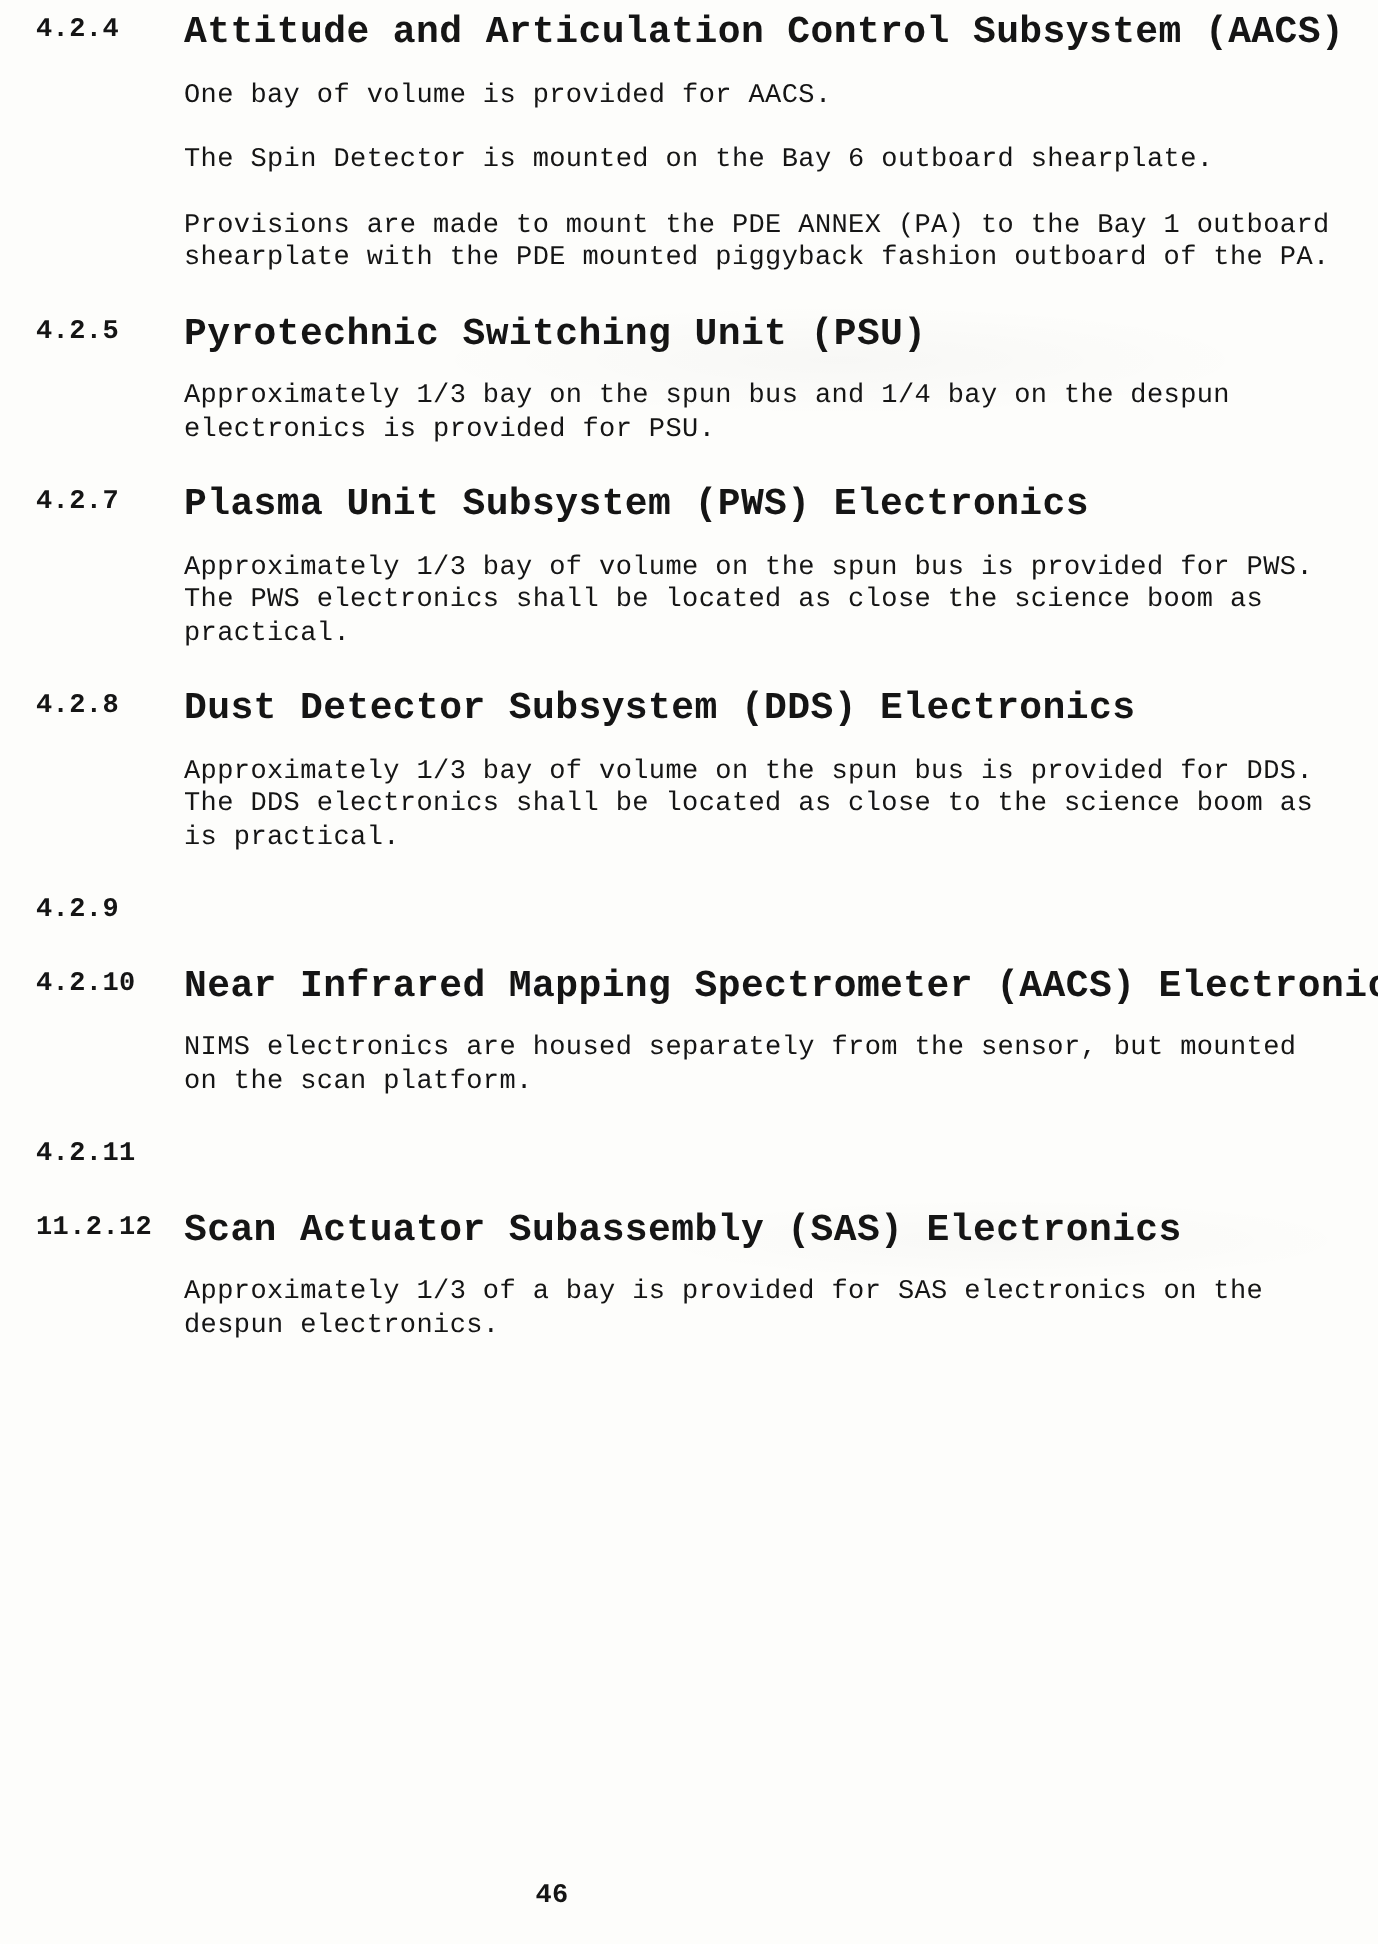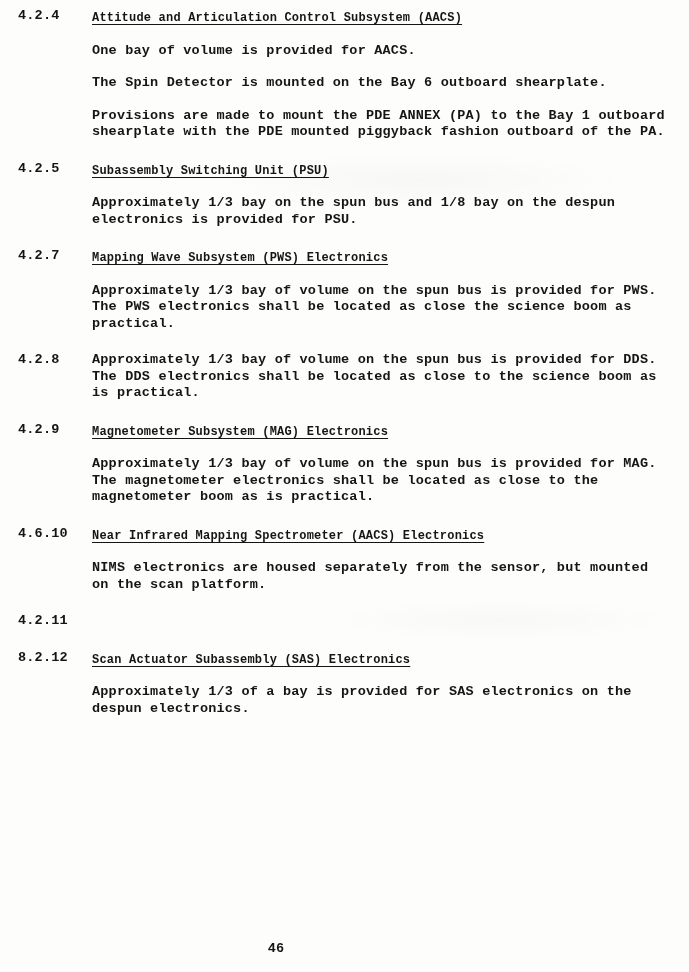--- a/index.html
+++ b/index.html
@@ -33,33 +33,32 @@
     line-height: 16.5px;
     letter-spacing: 0.2px;
     white-space: nowrap;
   }
   .sec-body {
     flex: 1 1 auto;
     min-width: 0;
   }
   .sec-title {
     display: inline-block;
-    font-size: 12px;
+    font-size: 19px;
     font-weight: 600;
     line-height: 16.5px;
     letter-spacing: 0.2px;
-    text-decoration: underline;
     text-underline-offset: 3px;
     text-decoration-thickness: 1.2px;
     margin-bottom: 16px;
     white-space: pre;
   }
   .para {
     font-size: 13.5px;
-    font-weight: 700;
+    font-weight: 400;
     line-height: 16.5px;
     letter-spacing: 0.2px;
     white-space: pre-wrap;
     margin-bottom: 16px;
   }
   .para:last-child { margin-bottom: 0; }
   .page-number {
     position: absolute;
     left: 0;
     top: 941px;
@@ -82,71 +81,66 @@
       <p class="para">One bay of volume is provided for AACS.</p>
       <p class="para">The Spin Detector is mounted on the Bay 6 outboard shearplate.</p>
       <p class="para">Provisions are made to mount the PDE ANNEX (PA) to the Bay 1 outboard
 shearplate with the PDE mounted piggyback fashion outboard of the PA.</p>
     </div>
   </div>
 
   <div class="section">
     <span class="sec-num">4.2.5</span>
     <div class="sec-body">
-      <span class="sec-title">Subassembly Switching Unit (PSU)</span>
-      <p class="para">Approximately 1/3 bay on the spun bus and 1/8 bay on the despun
+      <span class="sec-title">Pyrotechnic Switching Unit (PSU)</span>
+      <p class="para">Approximately 1/3 bay on the spun bus and 1/4 bay on the despun
 electronics is provided for PSU.</p>
     </div>
   </div>
 
 
   <div class="section">
     <span class="sec-num">4.2.7</span>
     <div class="sec-body">
-      <span class="sec-title">Mapping Wave Subsystem (PWS) Electronics</span>
+      <span class="sec-title">Plasma Unit Subsystem (PWS) Electronics</span>
       <p class="para">Approximately 1/3 bay of volume on the spun bus is provided for PWS.
 The PWS electronics shall be located as close the science boom as
 practical.</p>
     </div>
   </div>
 
   <div class="section">
     <span class="sec-num">4.2.8</span>
     <div class="sec-body">
+      <span class="sec-title">Dust Detector Subsystem (DDS) Electronics</span>
       <p class="para">Approximately 1/3 bay of volume on the spun bus is provided for DDS.
 The DDS electronics shall be located as close to the science boom as
 is practical.</p>
     </div>
   </div>
 
   <div class="section">
     <span class="sec-num">4.2.9</span>
-    <div class="sec-body">
-      <span class="sec-title">Magnetometer Subsystem (MAG) Electronics</span>
-      <p class="para">Approximately 1/3 bay of volume on the spun bus is provided for MAG.
-The magnetometer electronics shall be located as close to the
-magnetometer boom as is practical.</p>
-    </div>
   </div>
 
   <div class="section">
-    <span class="sec-num">4.6.10</span>
+    <span class="sec-num">4.2.10</span>
     <div class="sec-body">
       <span class="sec-title">Near Infrared Mapping Spectrometer (AACS) Electronics</span>
       <p class="para">NIMS electronics are housed separately from the sensor, but mounted
 on the scan platform.</p>
     </div>
   </div>
 
   <div class="section">
     <span class="sec-num">4.2.11</span>
   </div>
 
   <div class="section">
-    <span class="sec-num">8.2.12</span>
+    <span class="sec-num">11.2.12</span>
     <div class="sec-body">
       <span class="sec-title">Scan Actuator Subassembly (SAS) Electronics</span>
       <p class="para">Approximately 1/3 of a bay is provided for SAS electronics on the
 despun electronics.</p>
     </div>
   </div>
 
   <div class="page-number">46</div>
 
 </div>

